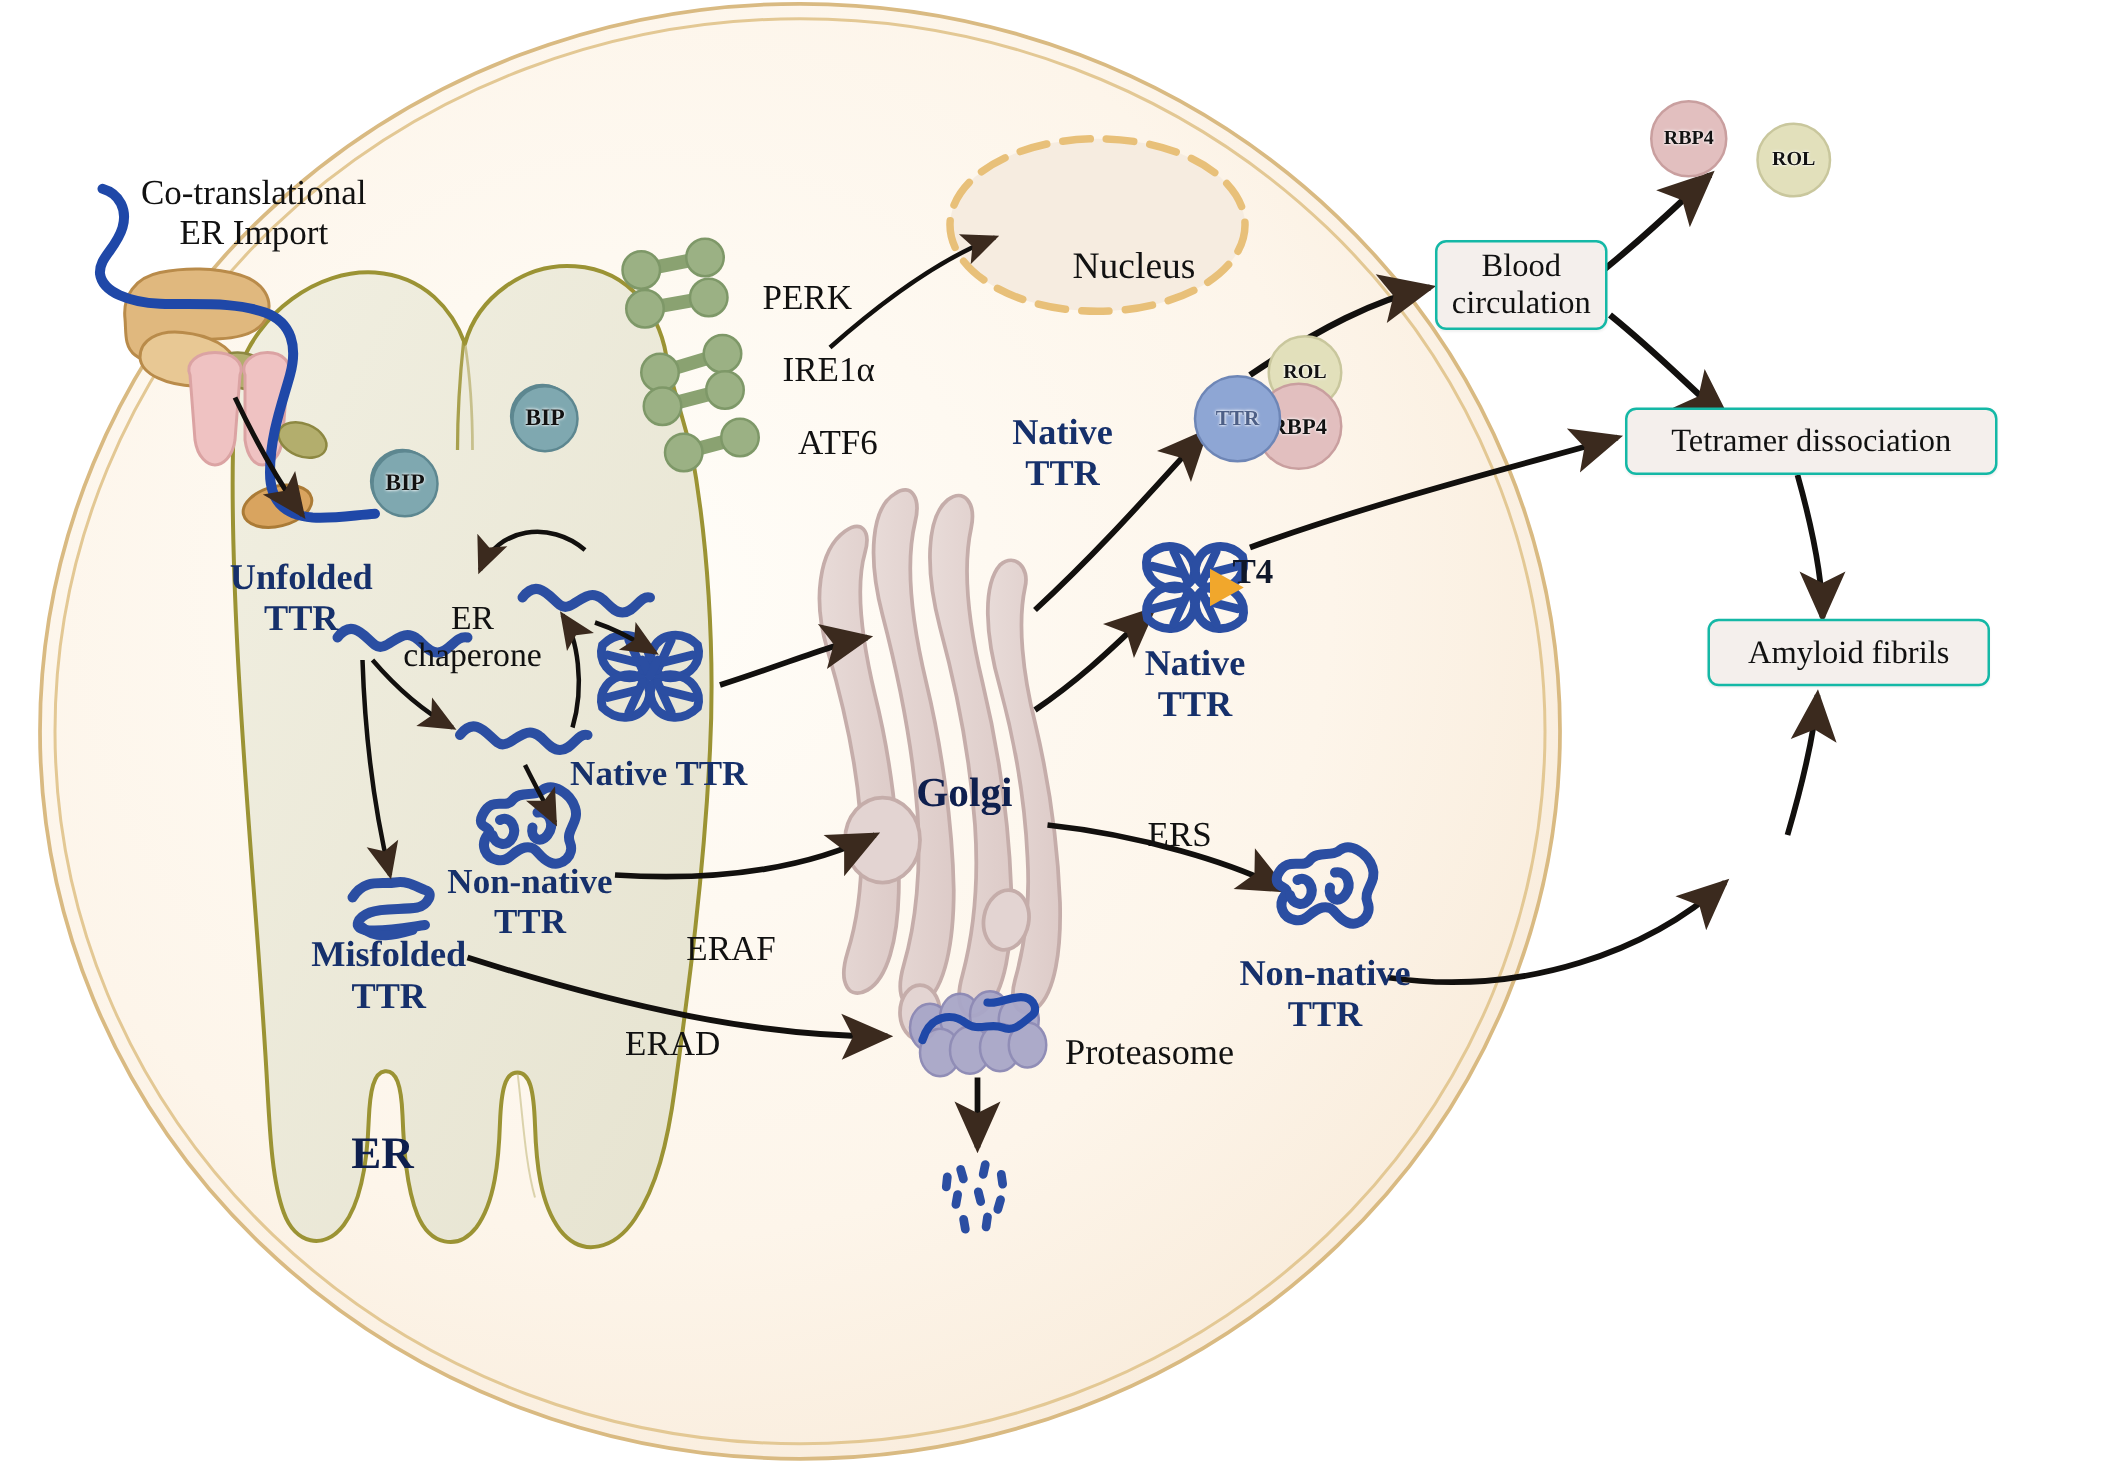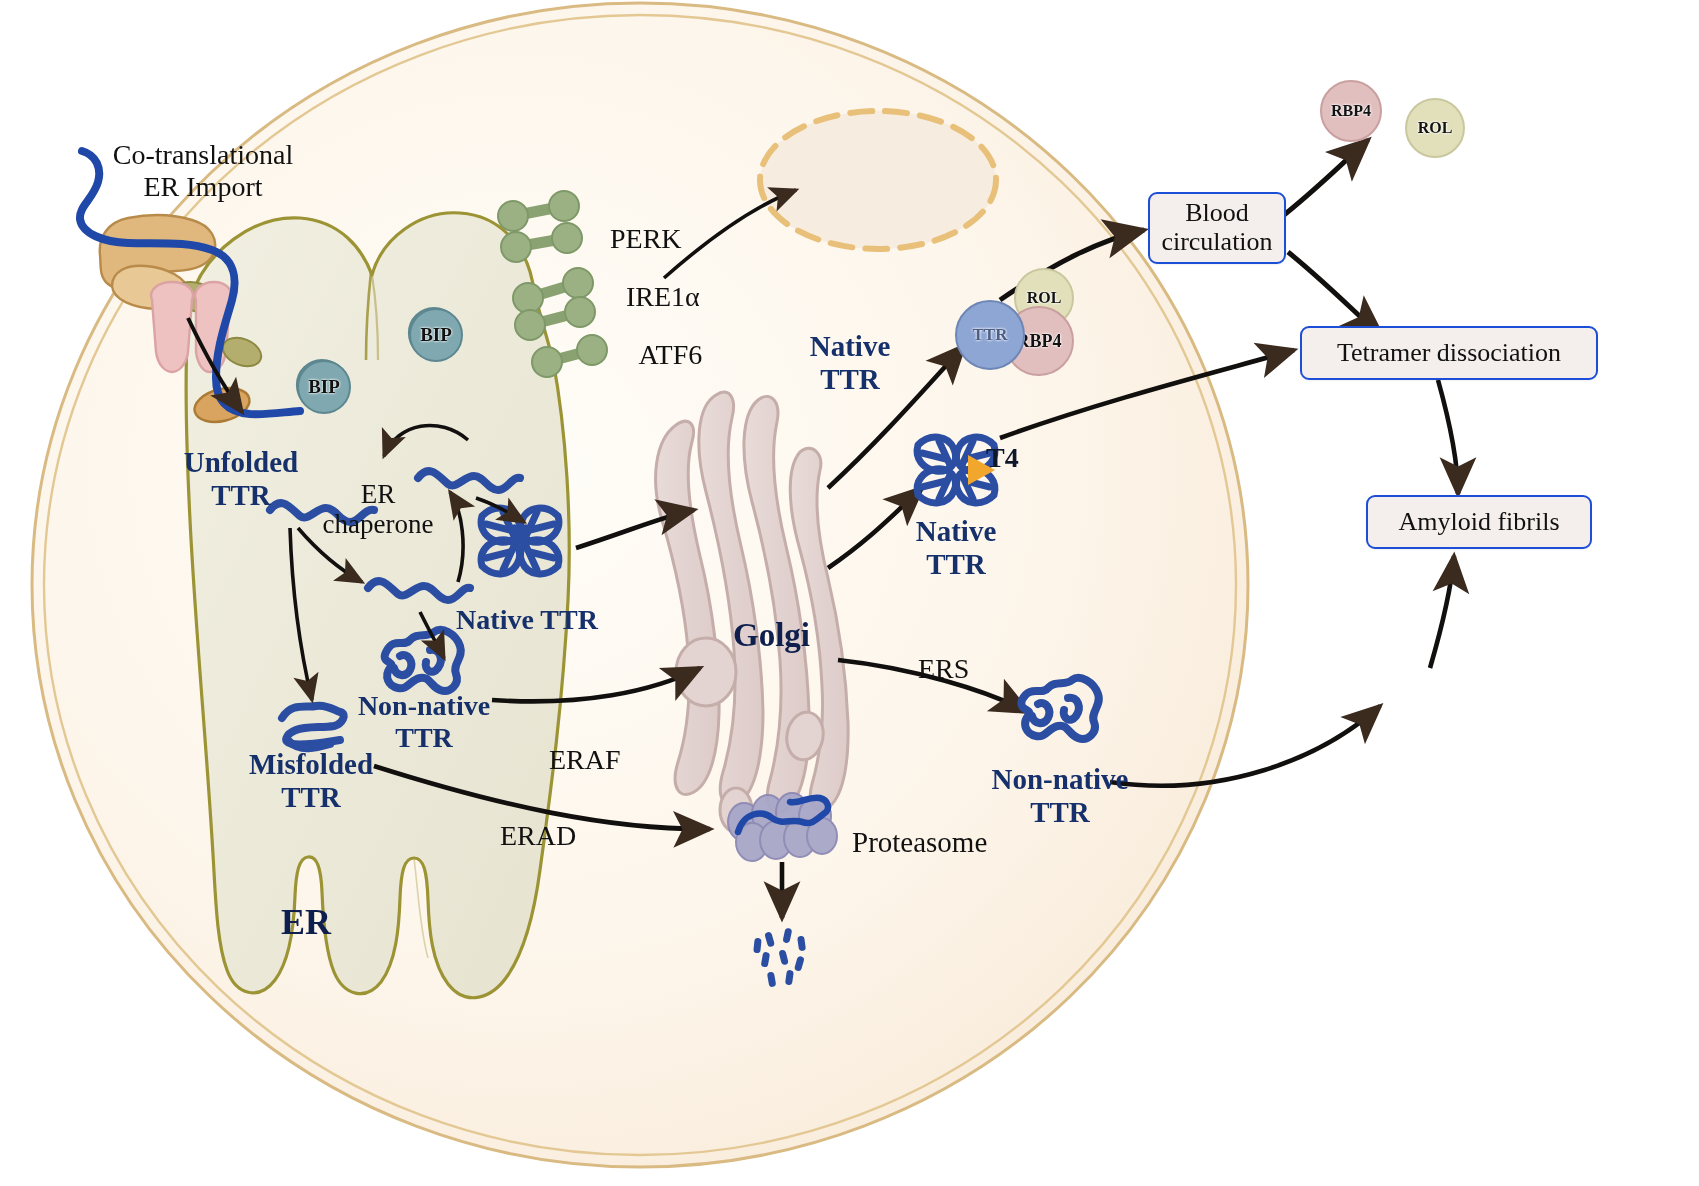--- a/index.html
+++ b/index.html
@@ -8,21 +8,21 @@
     background:#ffffff;
     font-family:"Liberation Serif", serif;
   }
   svg.layer{position:absolute;left:0;top:0;width:1699px;height:1186px;}
   .lbl{position:absolute;white-space:pre;line-height:1.12;}
   .blk{color:#111111;font-family:"Liberation Serif",serif;}
   .navy{color:#16306b;font-weight:bold;font-family:"Liberation Serif",serif;}
   .navy2{color:#0e1f4e;font-weight:bold;font-family:"Liberation Serif",serif;}
   .ctr{text-align:center;transform:translateX(-50%);}
   .box{
-    position:absolute;background:#f4efec;border:2px solid #1d4ed8;
+    position:absolute;background:#f4efec;border:2px solid #14b8a6;
     border-radius:9px;color:#111;display:flex;align-items:center;
     justify-content:center;text-align:center;line-height:1.1;
     font-family:"Liberation Serif",serif;box-shadow:0 1px 2px rgba(0,0,0,.06);
   }
   .disc{
     position:absolute;border-radius:50%;display:flex;align-items:center;
     justify-content:center;font-family:"Liberation Serif",serif;font-weight:bold;
     color:#121212;text-shadow:0 0 2px #fff,0 0 3px #fff;
   }
   .t4{position:absolute;color:#0f172a;font-weight:bold;font-family:"Liberation Serif",serif;}
@@ -365,20 +365,23 @@
   <div class="lbl blk" style="left:582px;top:192px;font-size:28px;">
     <span>PERK</span>
   </div>
   <div class="lbl blk" style="left:598px;top:250px;font-size:28px;">
     <span>IRE1α</span>
   </div>
   <div class="lbl blk" style="left:612px;top:308px;font-size:28px;">
     <span>ATF6</span>
   </div>
 
+  <div class="lbl blk" style="left:828px;top:162px;font-size:30px;">
+    <span>Nucleus</span>
+  </div>
 
   <div class="lbl navy ctr" style="left:241px;top:414px;font-size:29px;white-space:pre-line;">
     <span>Unfolded
 TTR</span>
   </div>
 
   <div class="lbl blk ctr" style="left:378px;top:449px;font-size:27px;white-space:pre-line;">
     <span>ER
 chaperone</span>
   </div>

